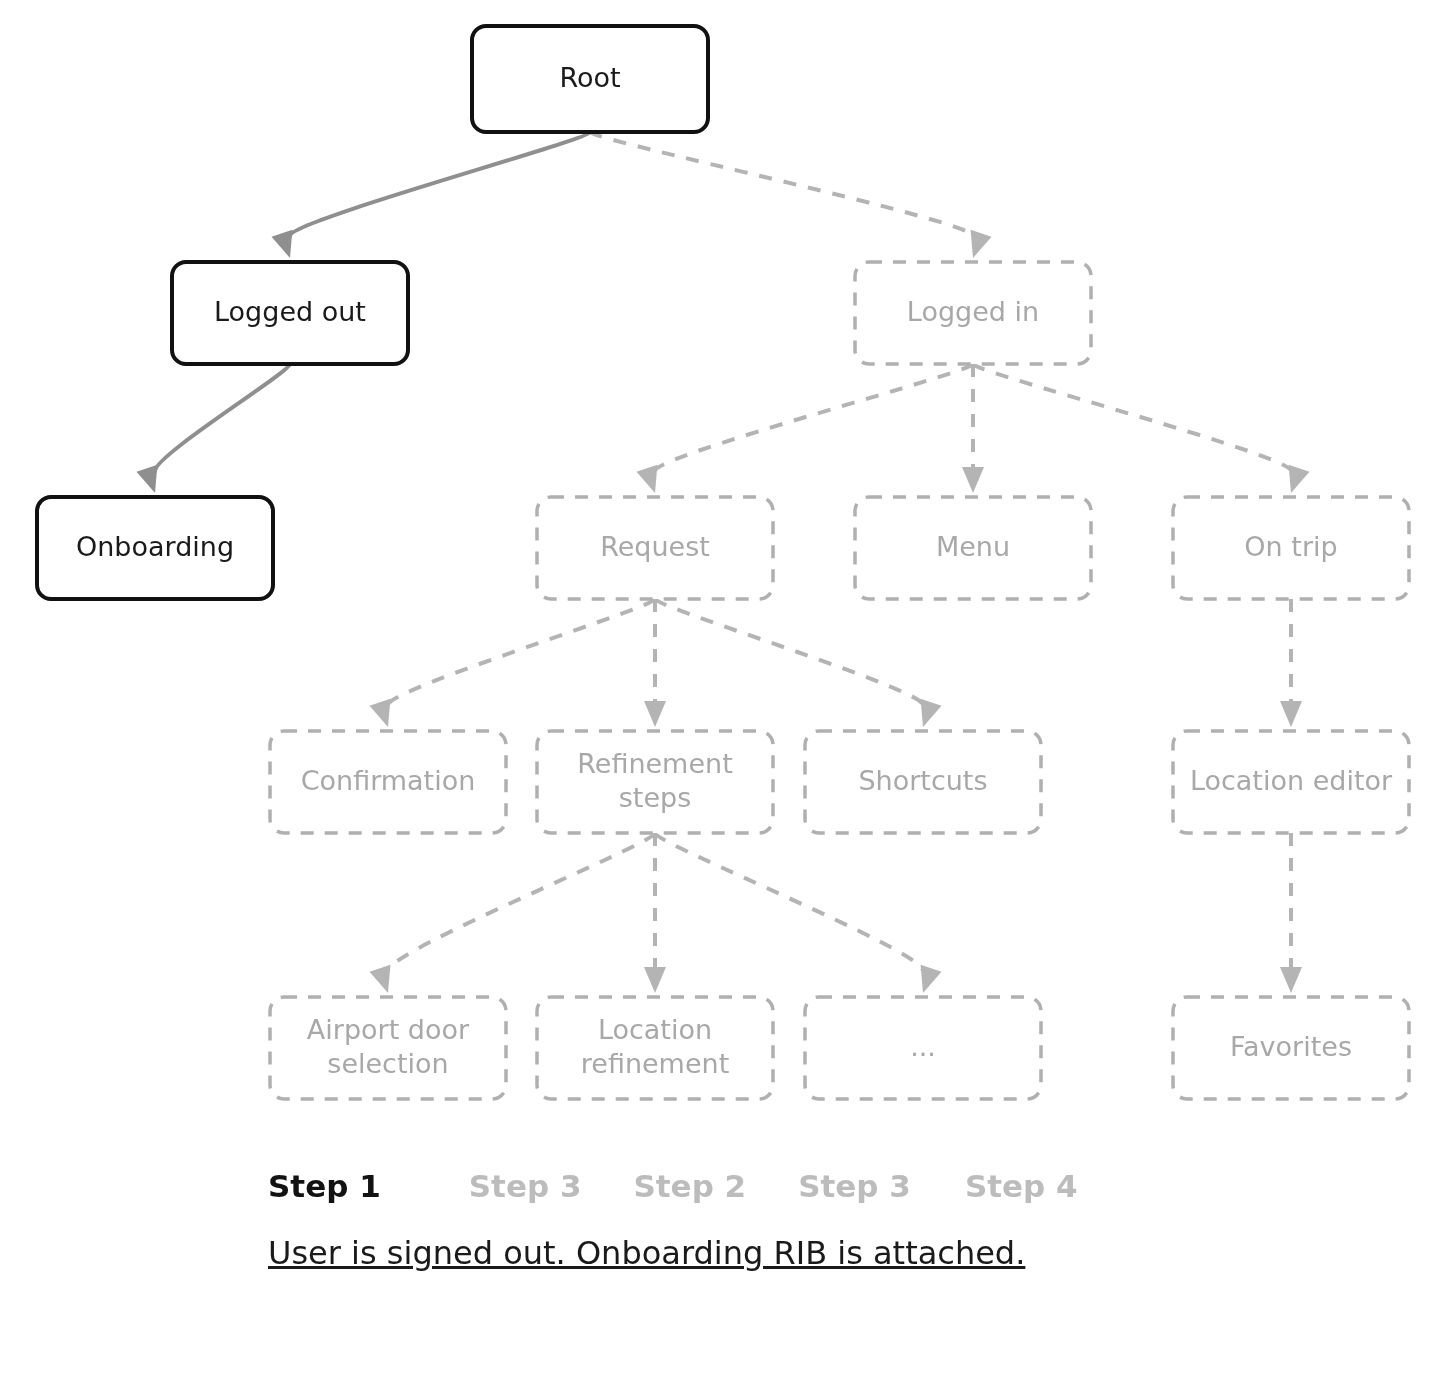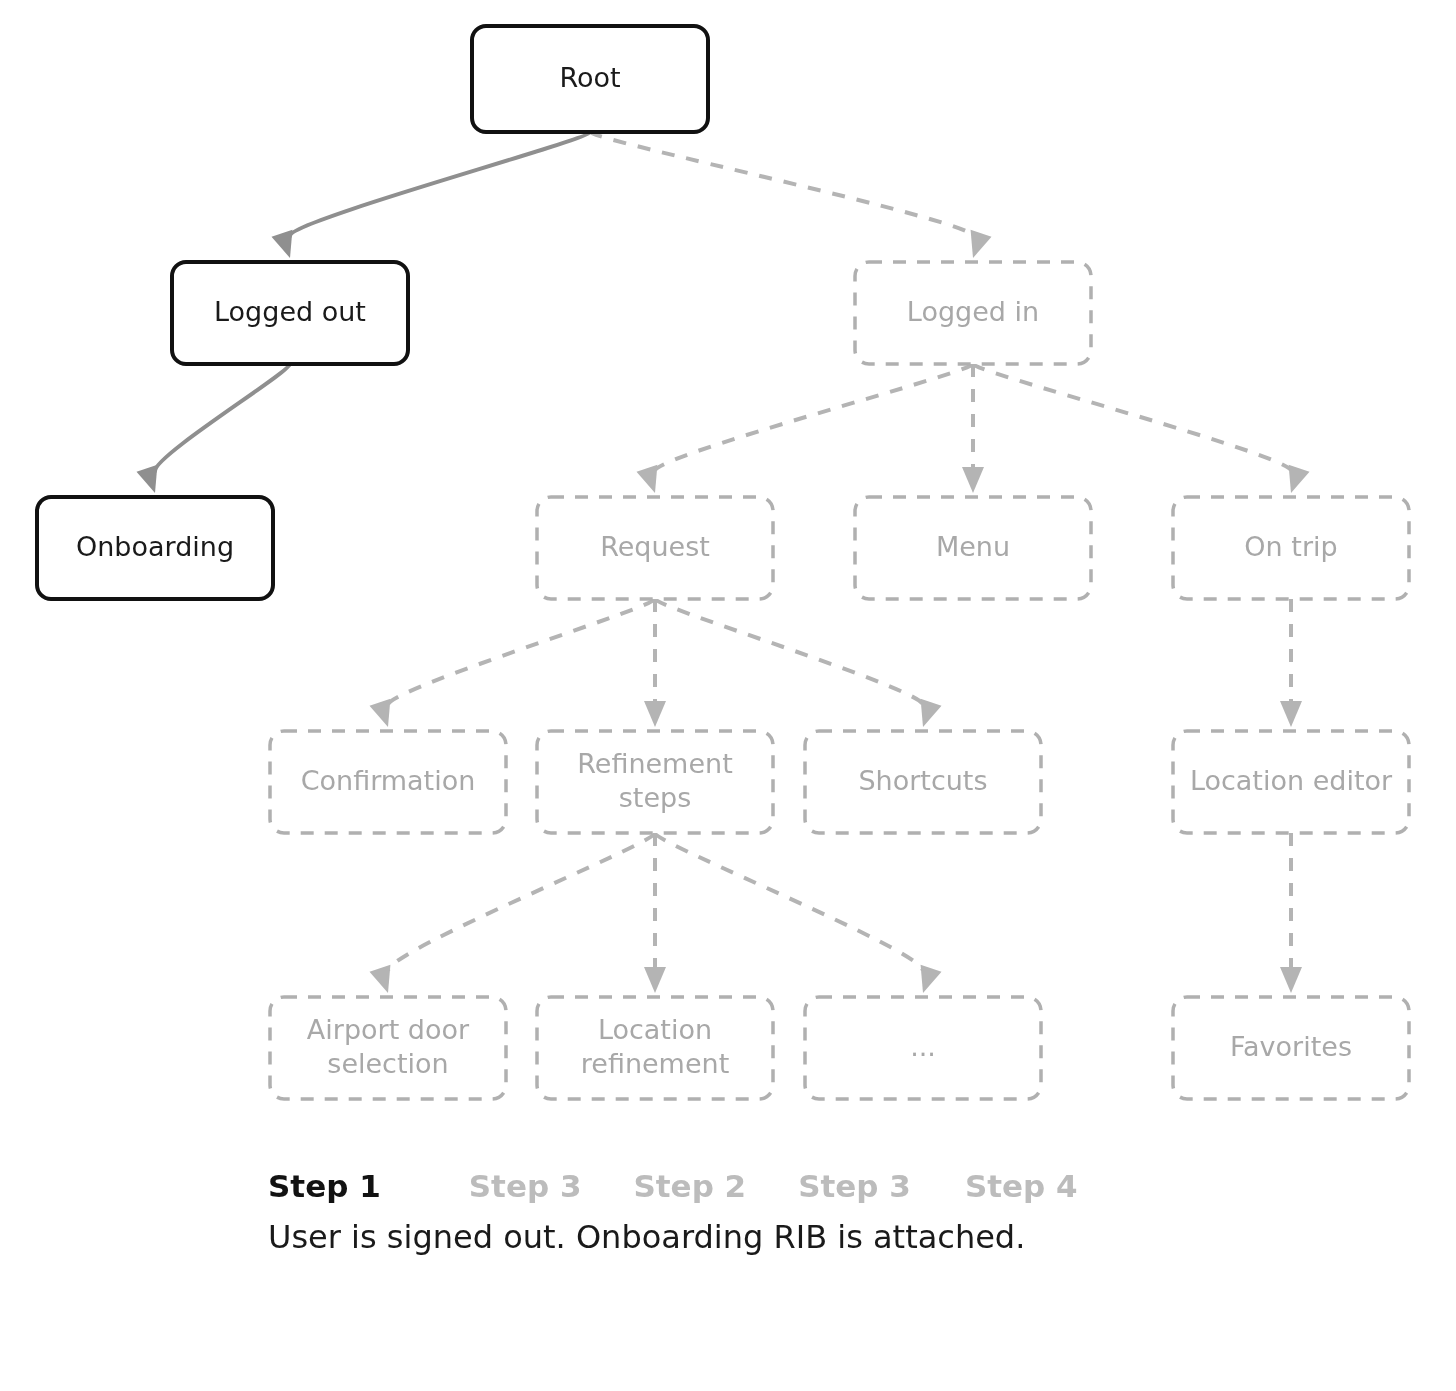--- a/index.html
+++ b/index.html
@@ -92,25 +92,26 @@
   }
   .step-item.inactive {
     color: #bcbcbc;
     font-weight: bold;
   }
   .step-gap-1 { width: 88px; }
   .step-gap-2 { width: 52px; }
   .step-gap-3 { width: 52px; }
   .step-gap-4 { width: 54px; }
   .caption {
-    margin-top: 2px;
+    margin-top: 18px;
     font-family: "DejaVu Sans", sans-serif;
     font-size: 32px;
     color: #1a1a1a;
     white-space: nowrap;
+    text-decoration: underline;
   }
 </style>
 </head>
 <body>
 
 <div id="diagram-root">
   <svg class="canvas" viewBox="0 0 1456 1391">
     <g id="edges-layer">
         <path d="M 590 132 C 590 139.8, 290 220.4, 290 236" class="edge-active"></path>
         <polygon points="290,258 271.5039364670047,236.67171751445042 292.427179825498,229.8733436382016" class="arrow-active"></polygon>

